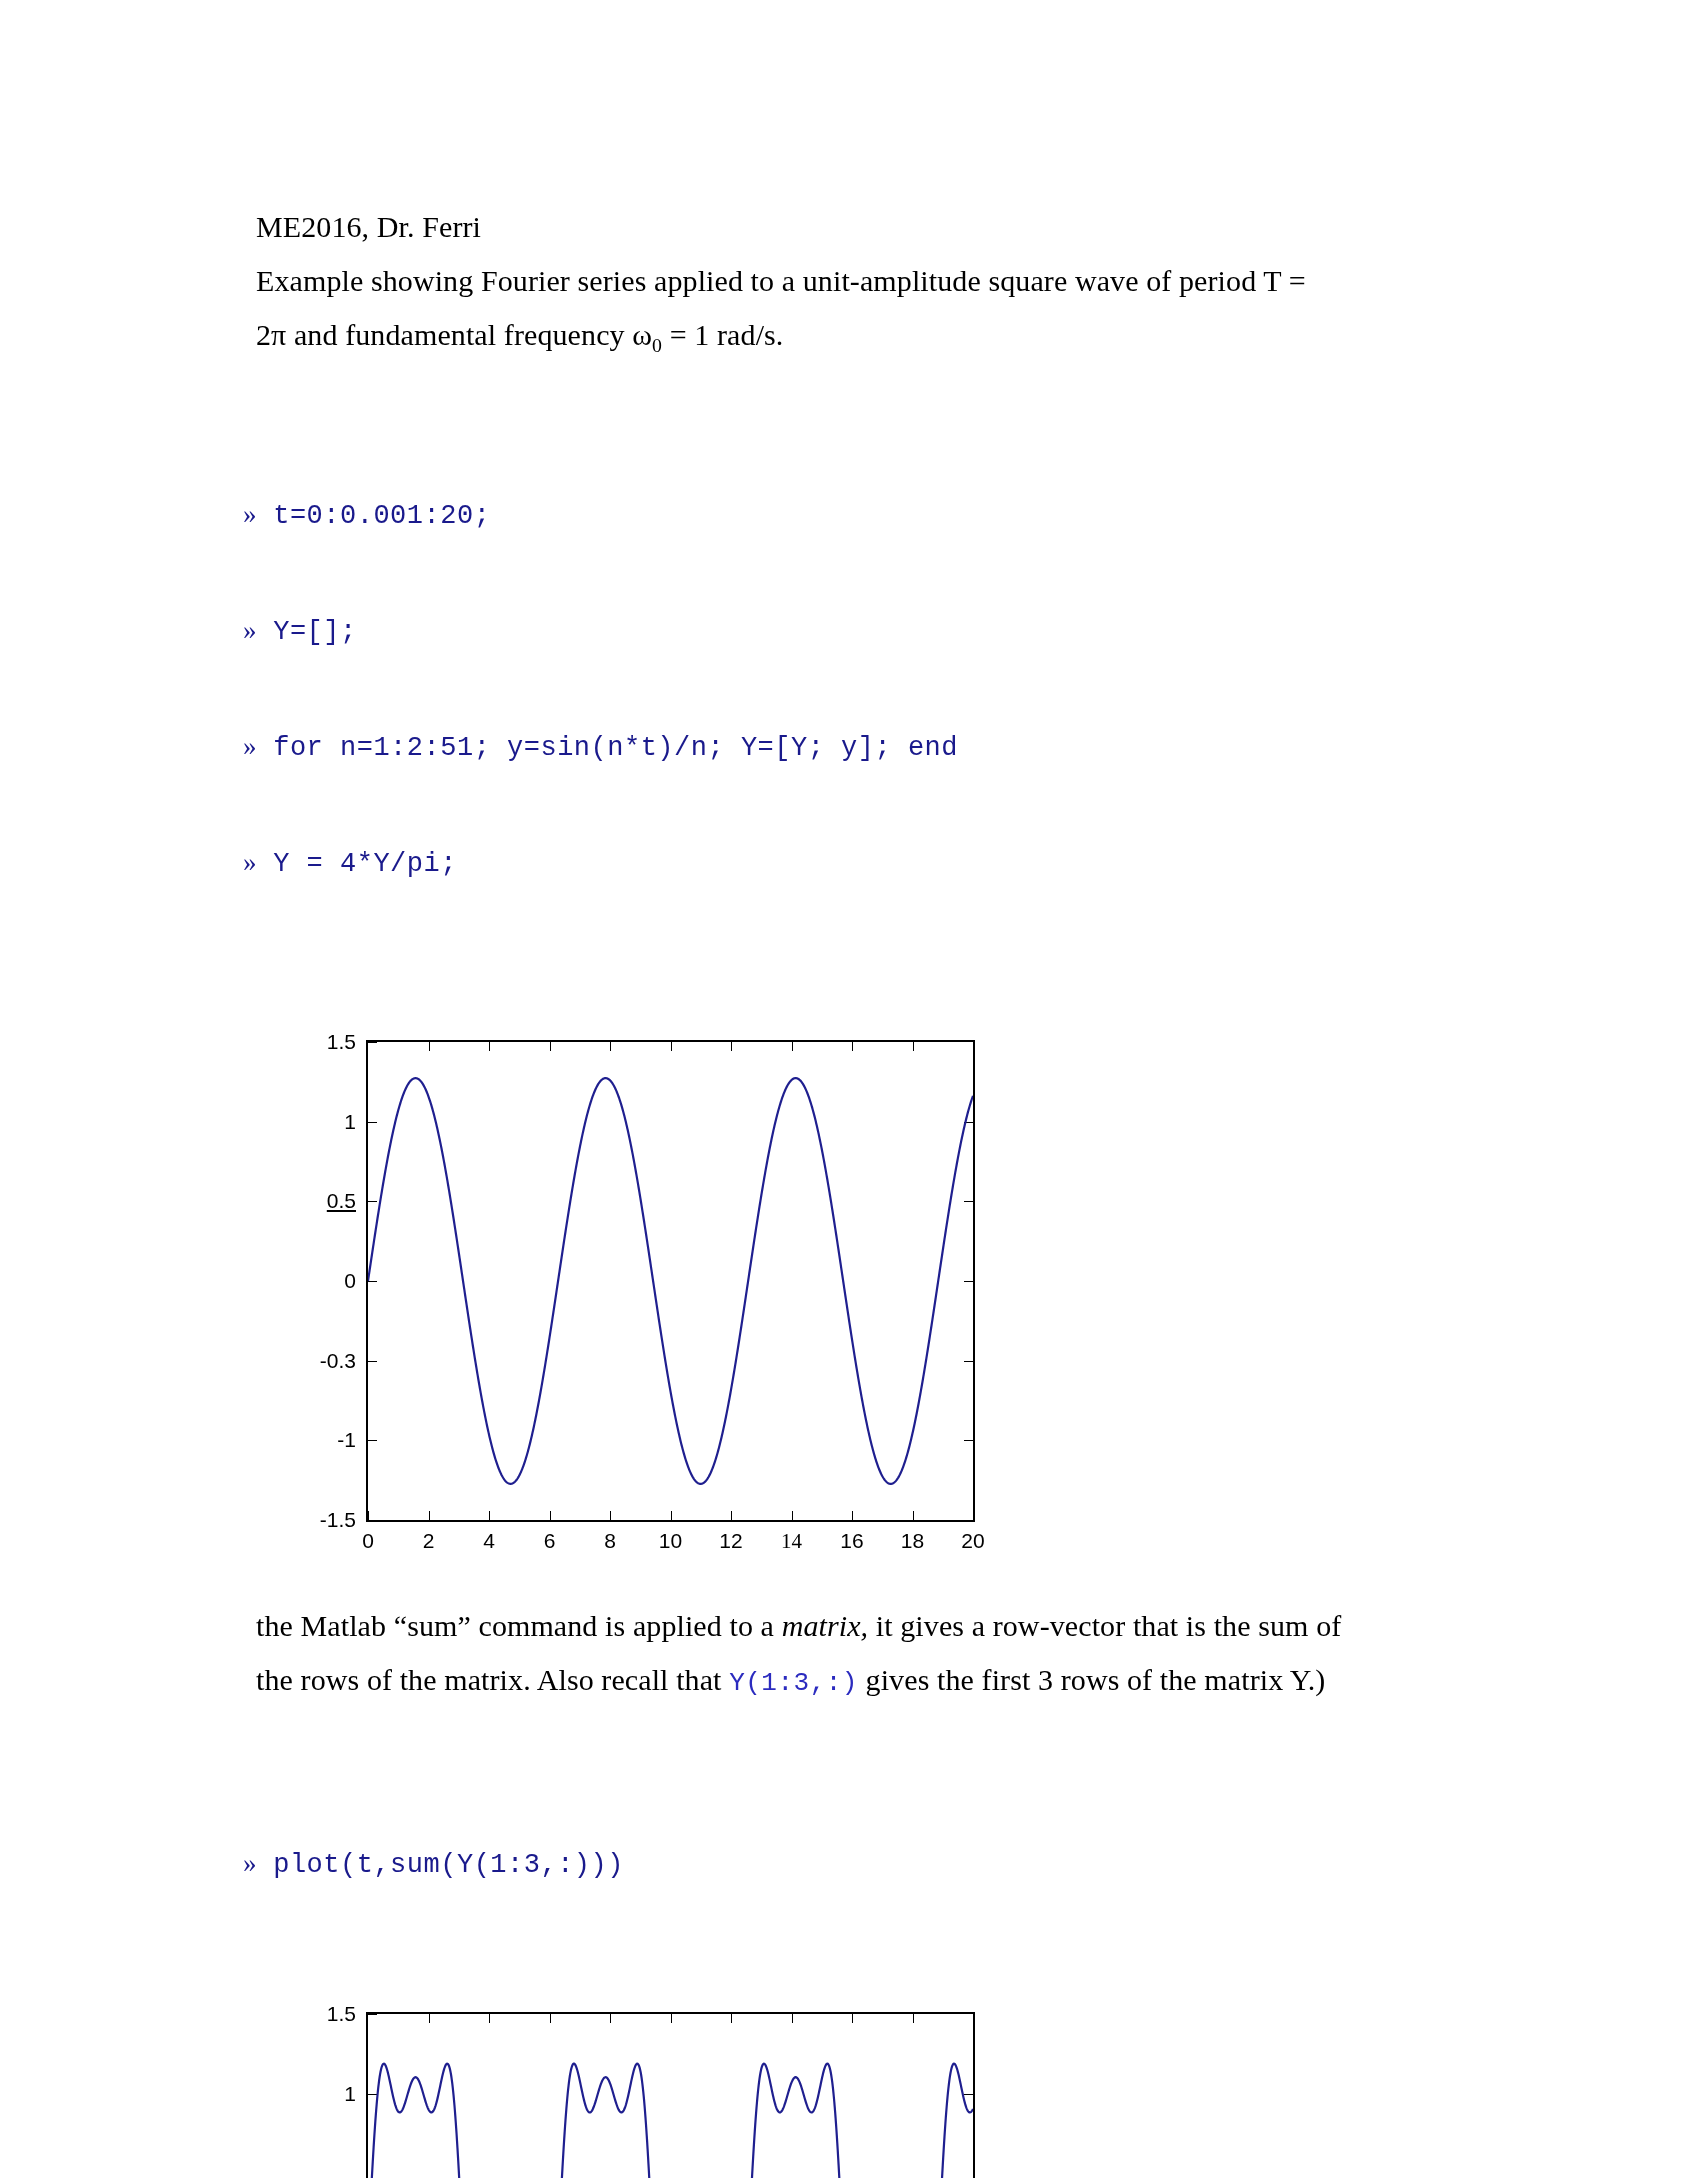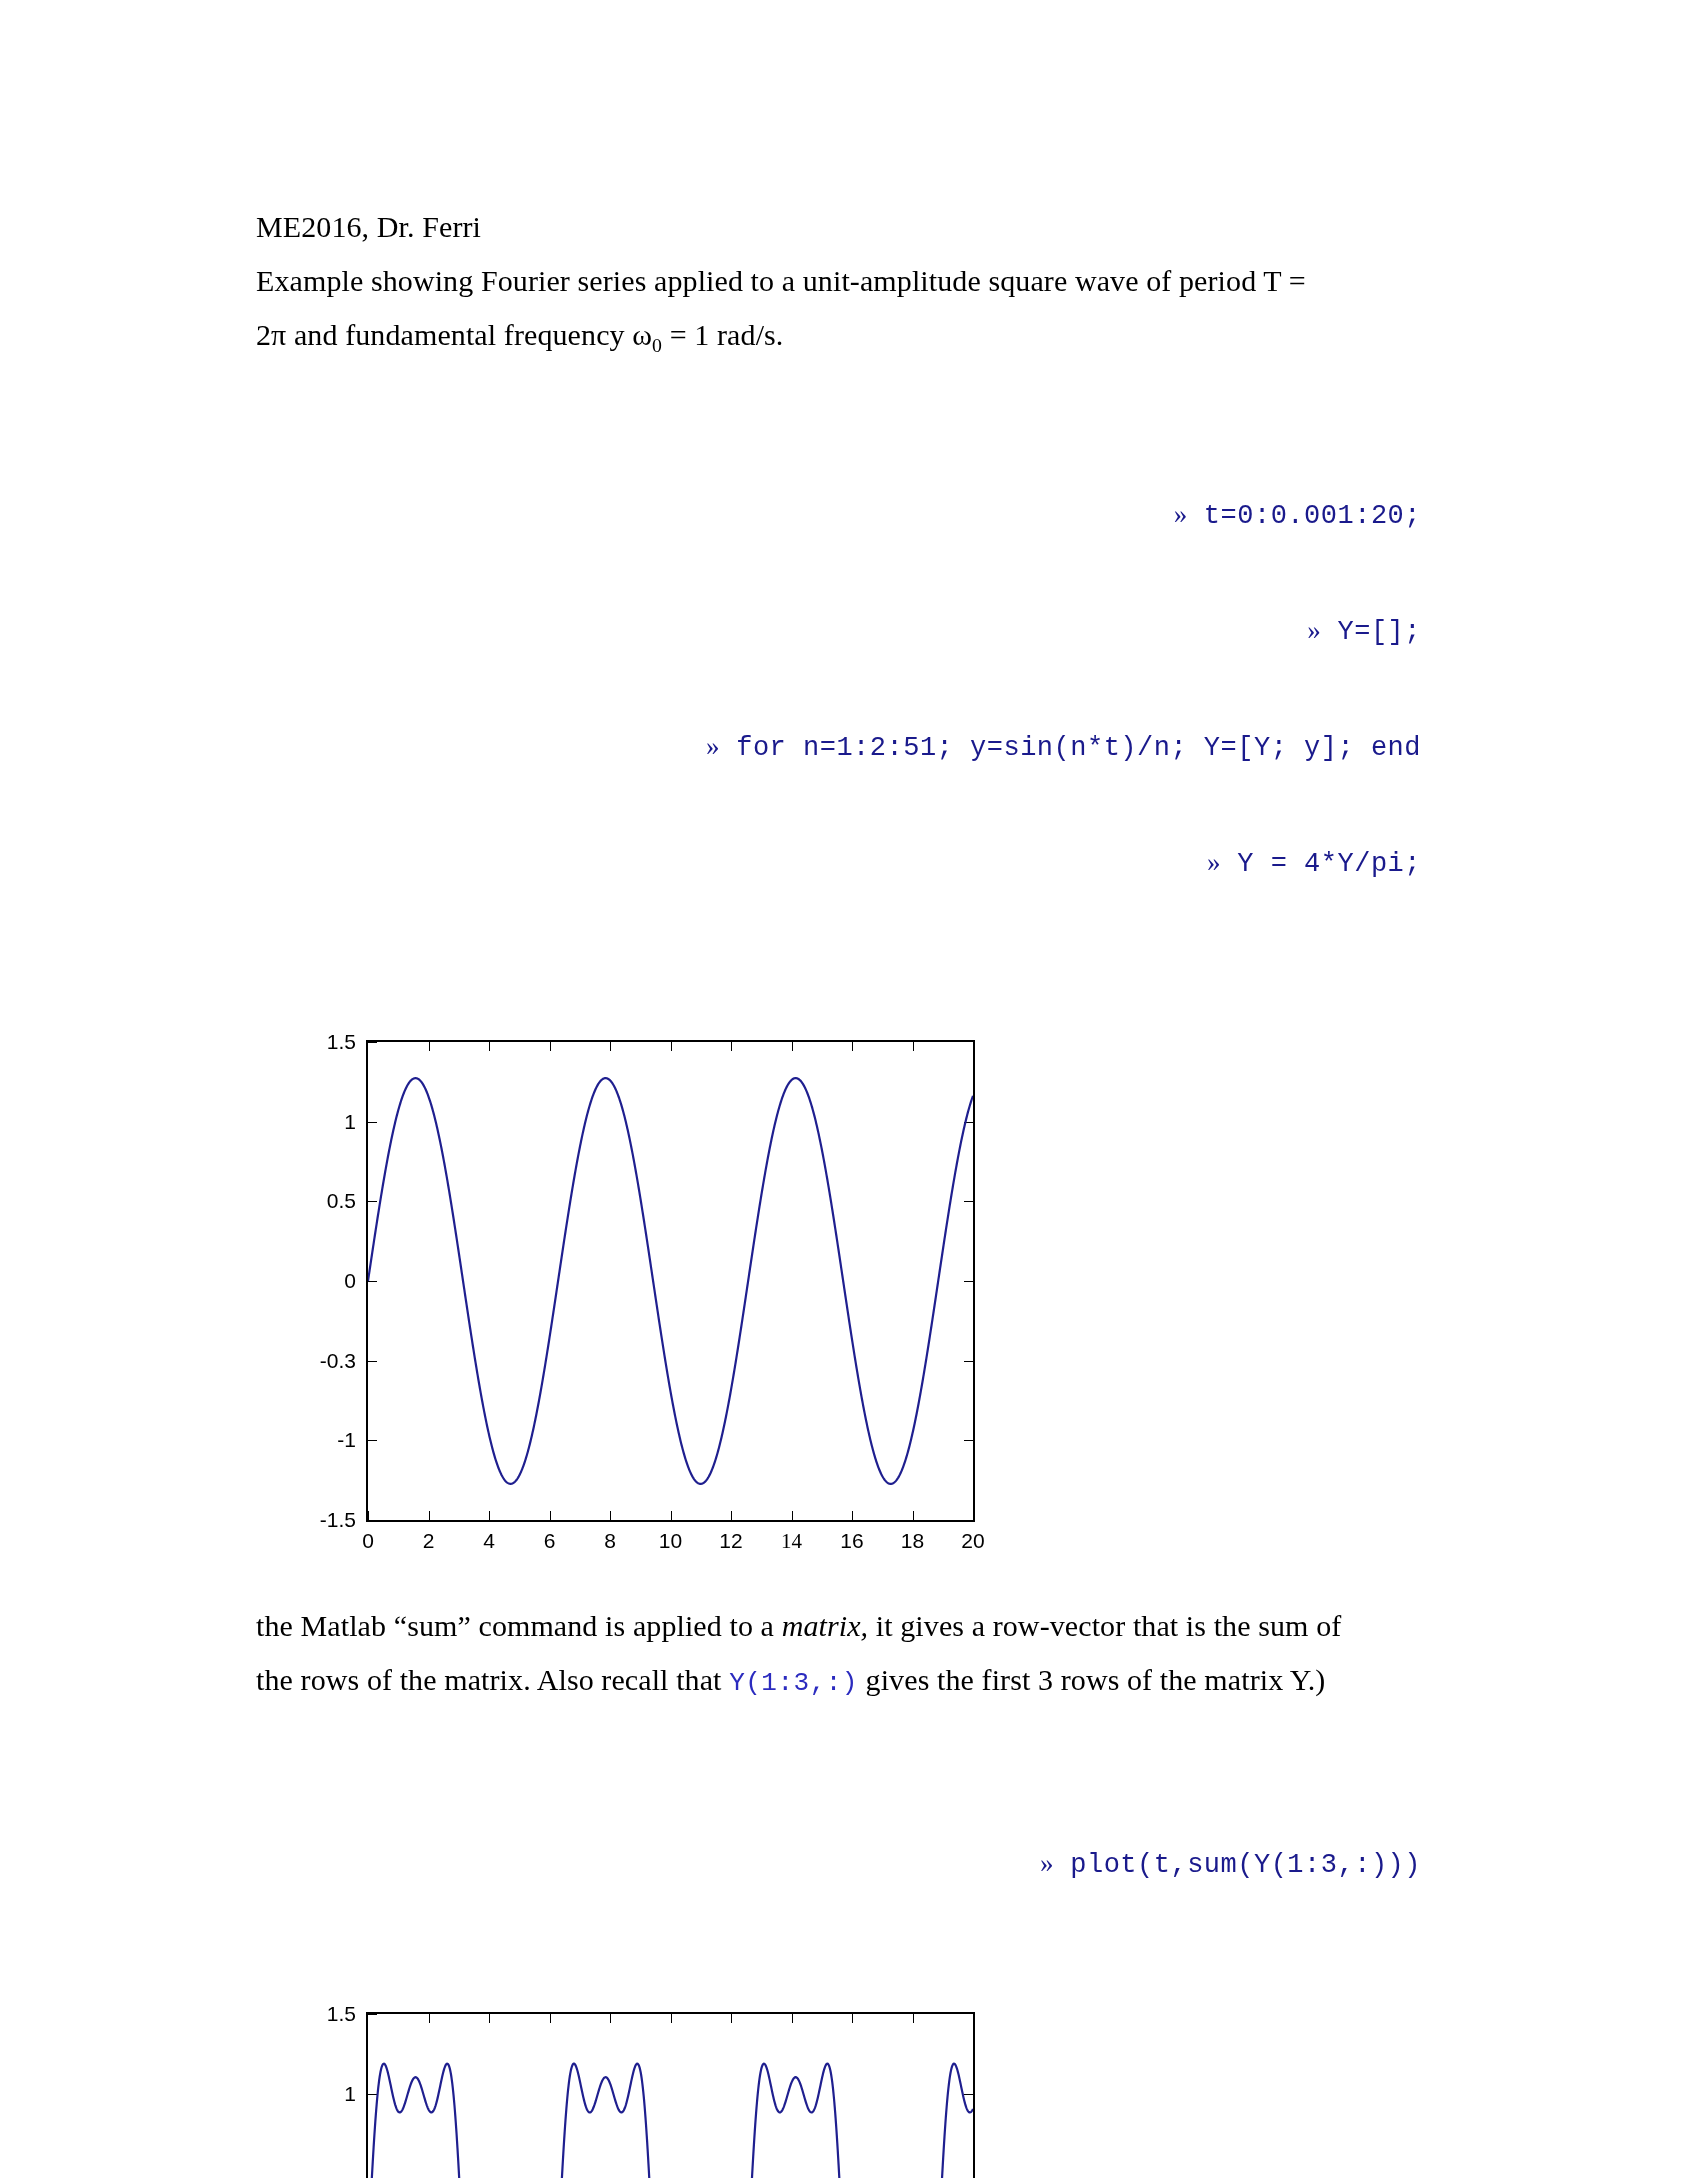--- a/index.html
+++ b/index.html
@@ -56,21 +56,21 @@
 
   
   .code-block {
     font-family: "Liberation Mono", "DejaVu Sans Mono", monospace;
     font-size: 27px;
     line-height: 38px;
     color: #1a1a8c;
     white-space: pre;
     letter-spacing: 0.5px;
   }
-  .code-line { display: block; white-space: pre; text-align: right; }
+  .code-line { display: block; white-space: pre; }
   .prompt {
     font-family: "Liberation Serif", serif;
     font-size: 27px;
     color: #1a1a8c;
     letter-spacing: 0;
   }
   code.inline {
     font-family: "Liberation Mono", "DejaVu Sans Mono", monospace;
     font-size: 26px;
     color: #2b2bbf;
@@ -175,21 +175,21 @@
         <div class="tick-h tick-left" style="top:100%;"></div>
 
         <div class="tick-h tick-right" style="top:16.667%;"></div>
         <div class="tick-h tick-right" style="top:33.333%;"></div>
         <div class="tick-h tick-right" style="top:50%;"></div>
         <div class="tick-h tick-right" style="top:66.667%;"></div>
         <div class="tick-h tick-right" style="top:83.333%;"></div>
 
         <div class="ytick-label" style="top:0%;">1.5</div>
         <div class="ytick-label" style="top:16.667%;">1</div>
-        <div class="ytick-label" style="top:33.333%;">0.5</div>
+        <div class="ytick-label" style="top:33.333%;text-decoration:underline;">0.5</div>
         <div class="ytick-label" style="top:50%;">0</div>
         <div class="ytick-label" style="top:66.667%;">-0.3</div>
         <div class="ytick-label" style="top:83.333%;">-1</div>
         <div class="ytick-label" style="top:100%;">-1.5</div>
 
         <div class="tick-v tick-bottom" style="left:0%;"></div>
         <div class="tick-v tick-bottom" style="left:10%;"></div>
         <div class="tick-v tick-bottom" style="left:20%;"></div>
         <div class="tick-v tick-bottom" style="left:30%;"></div>
         <div class="tick-v tick-bottom" style="left:40%;"></div>

